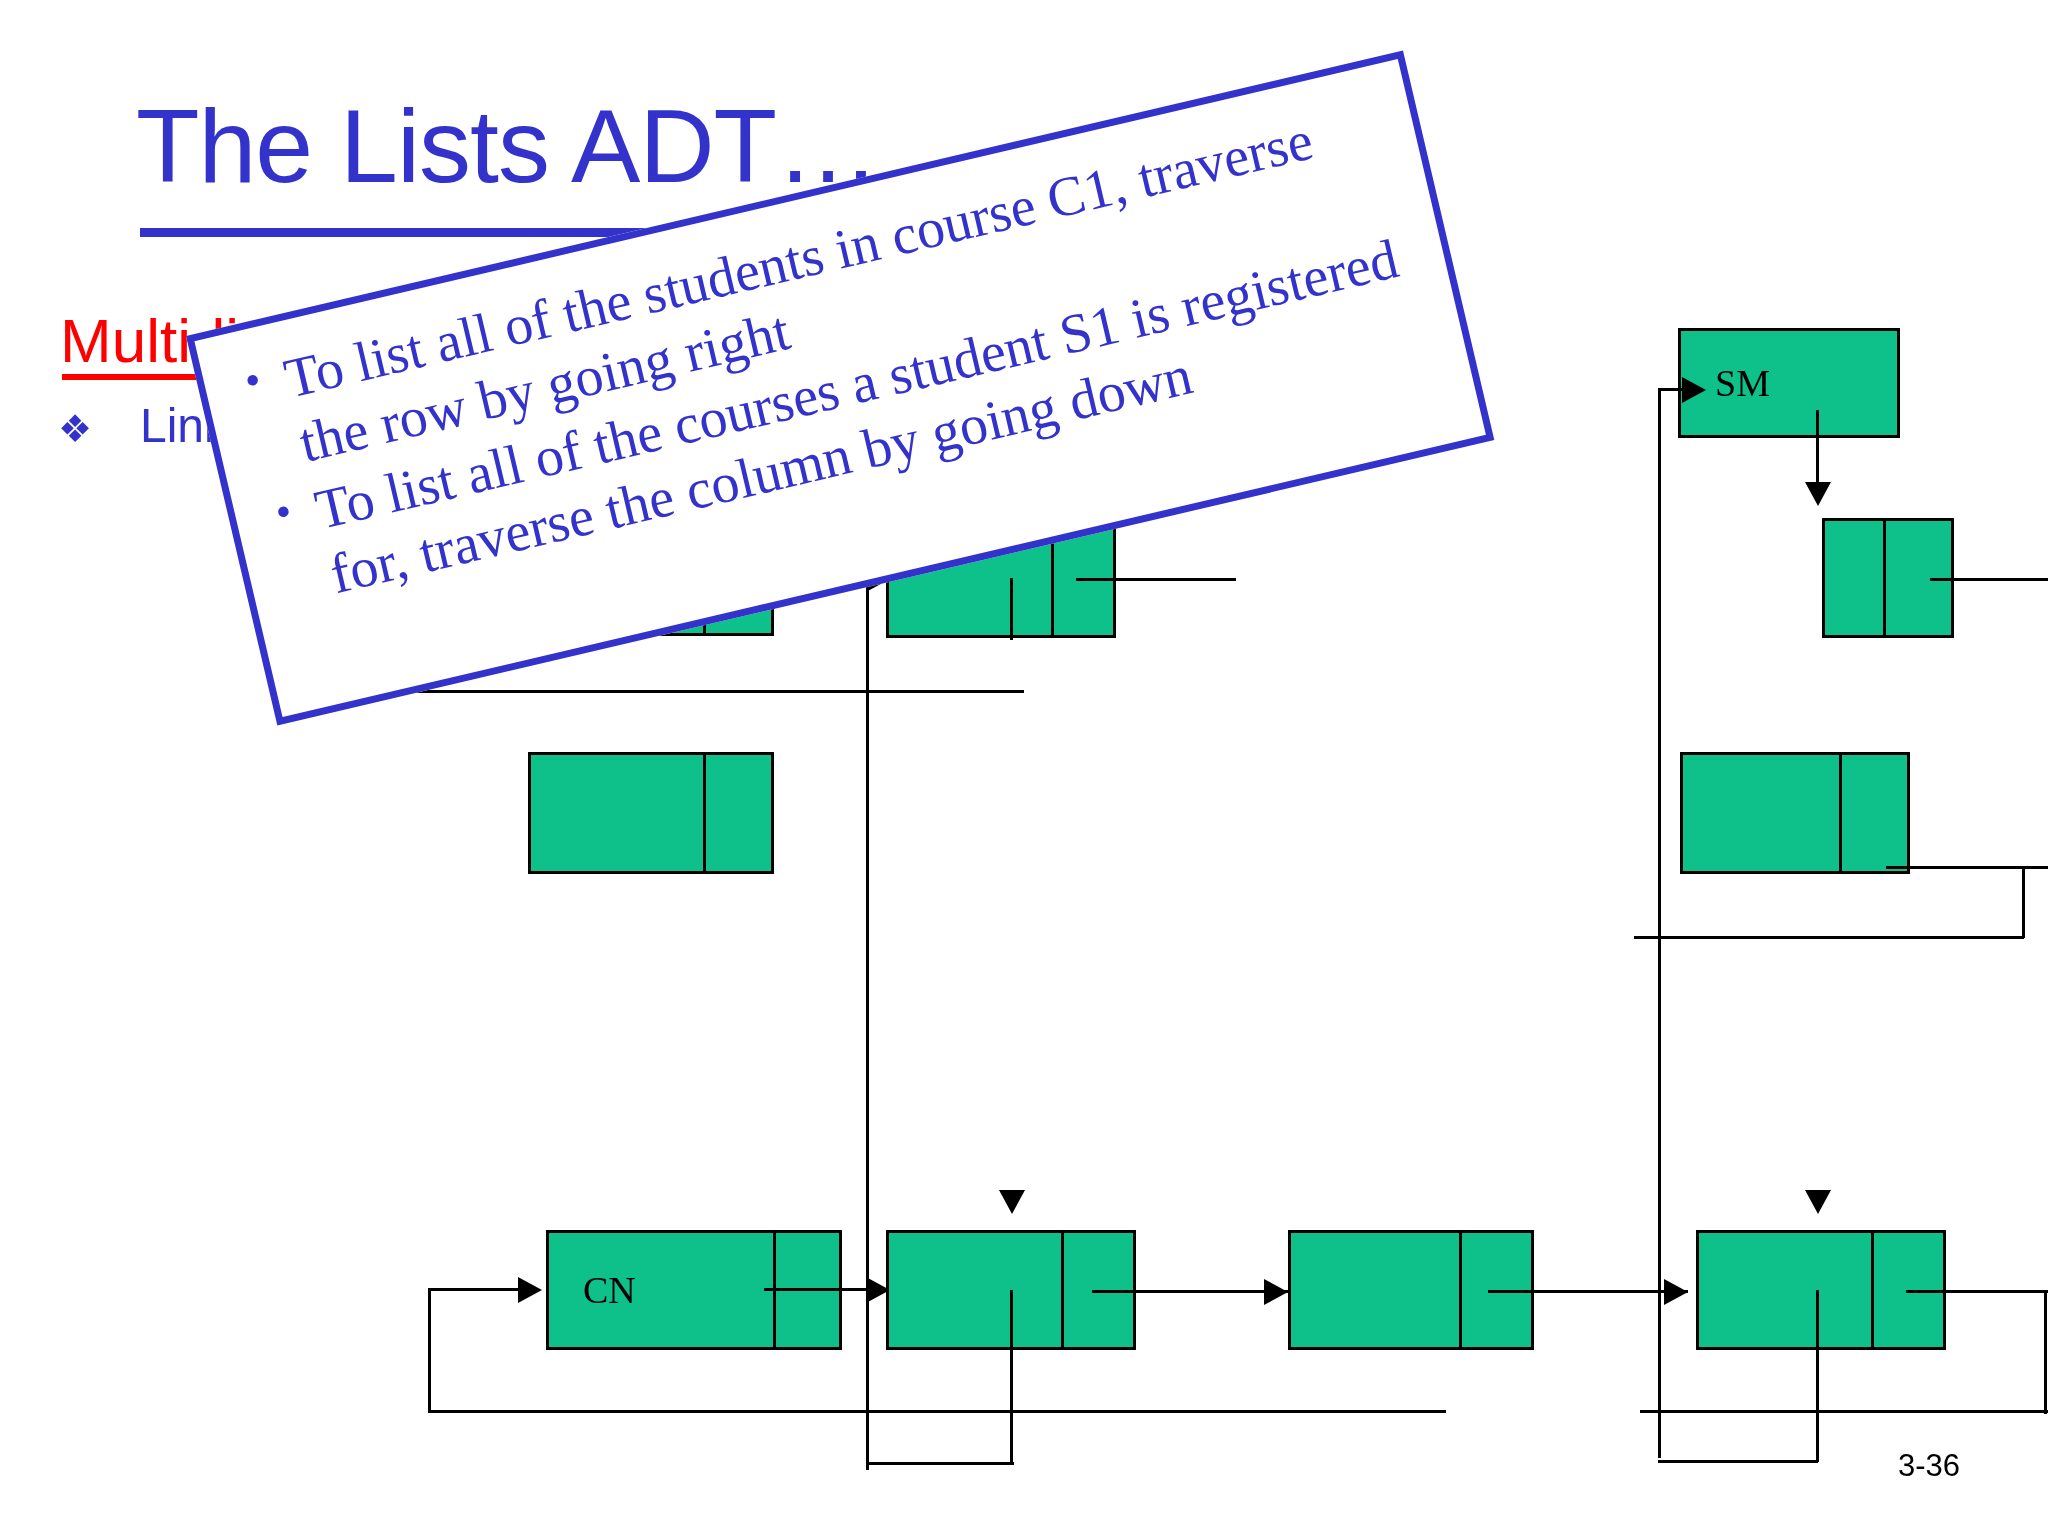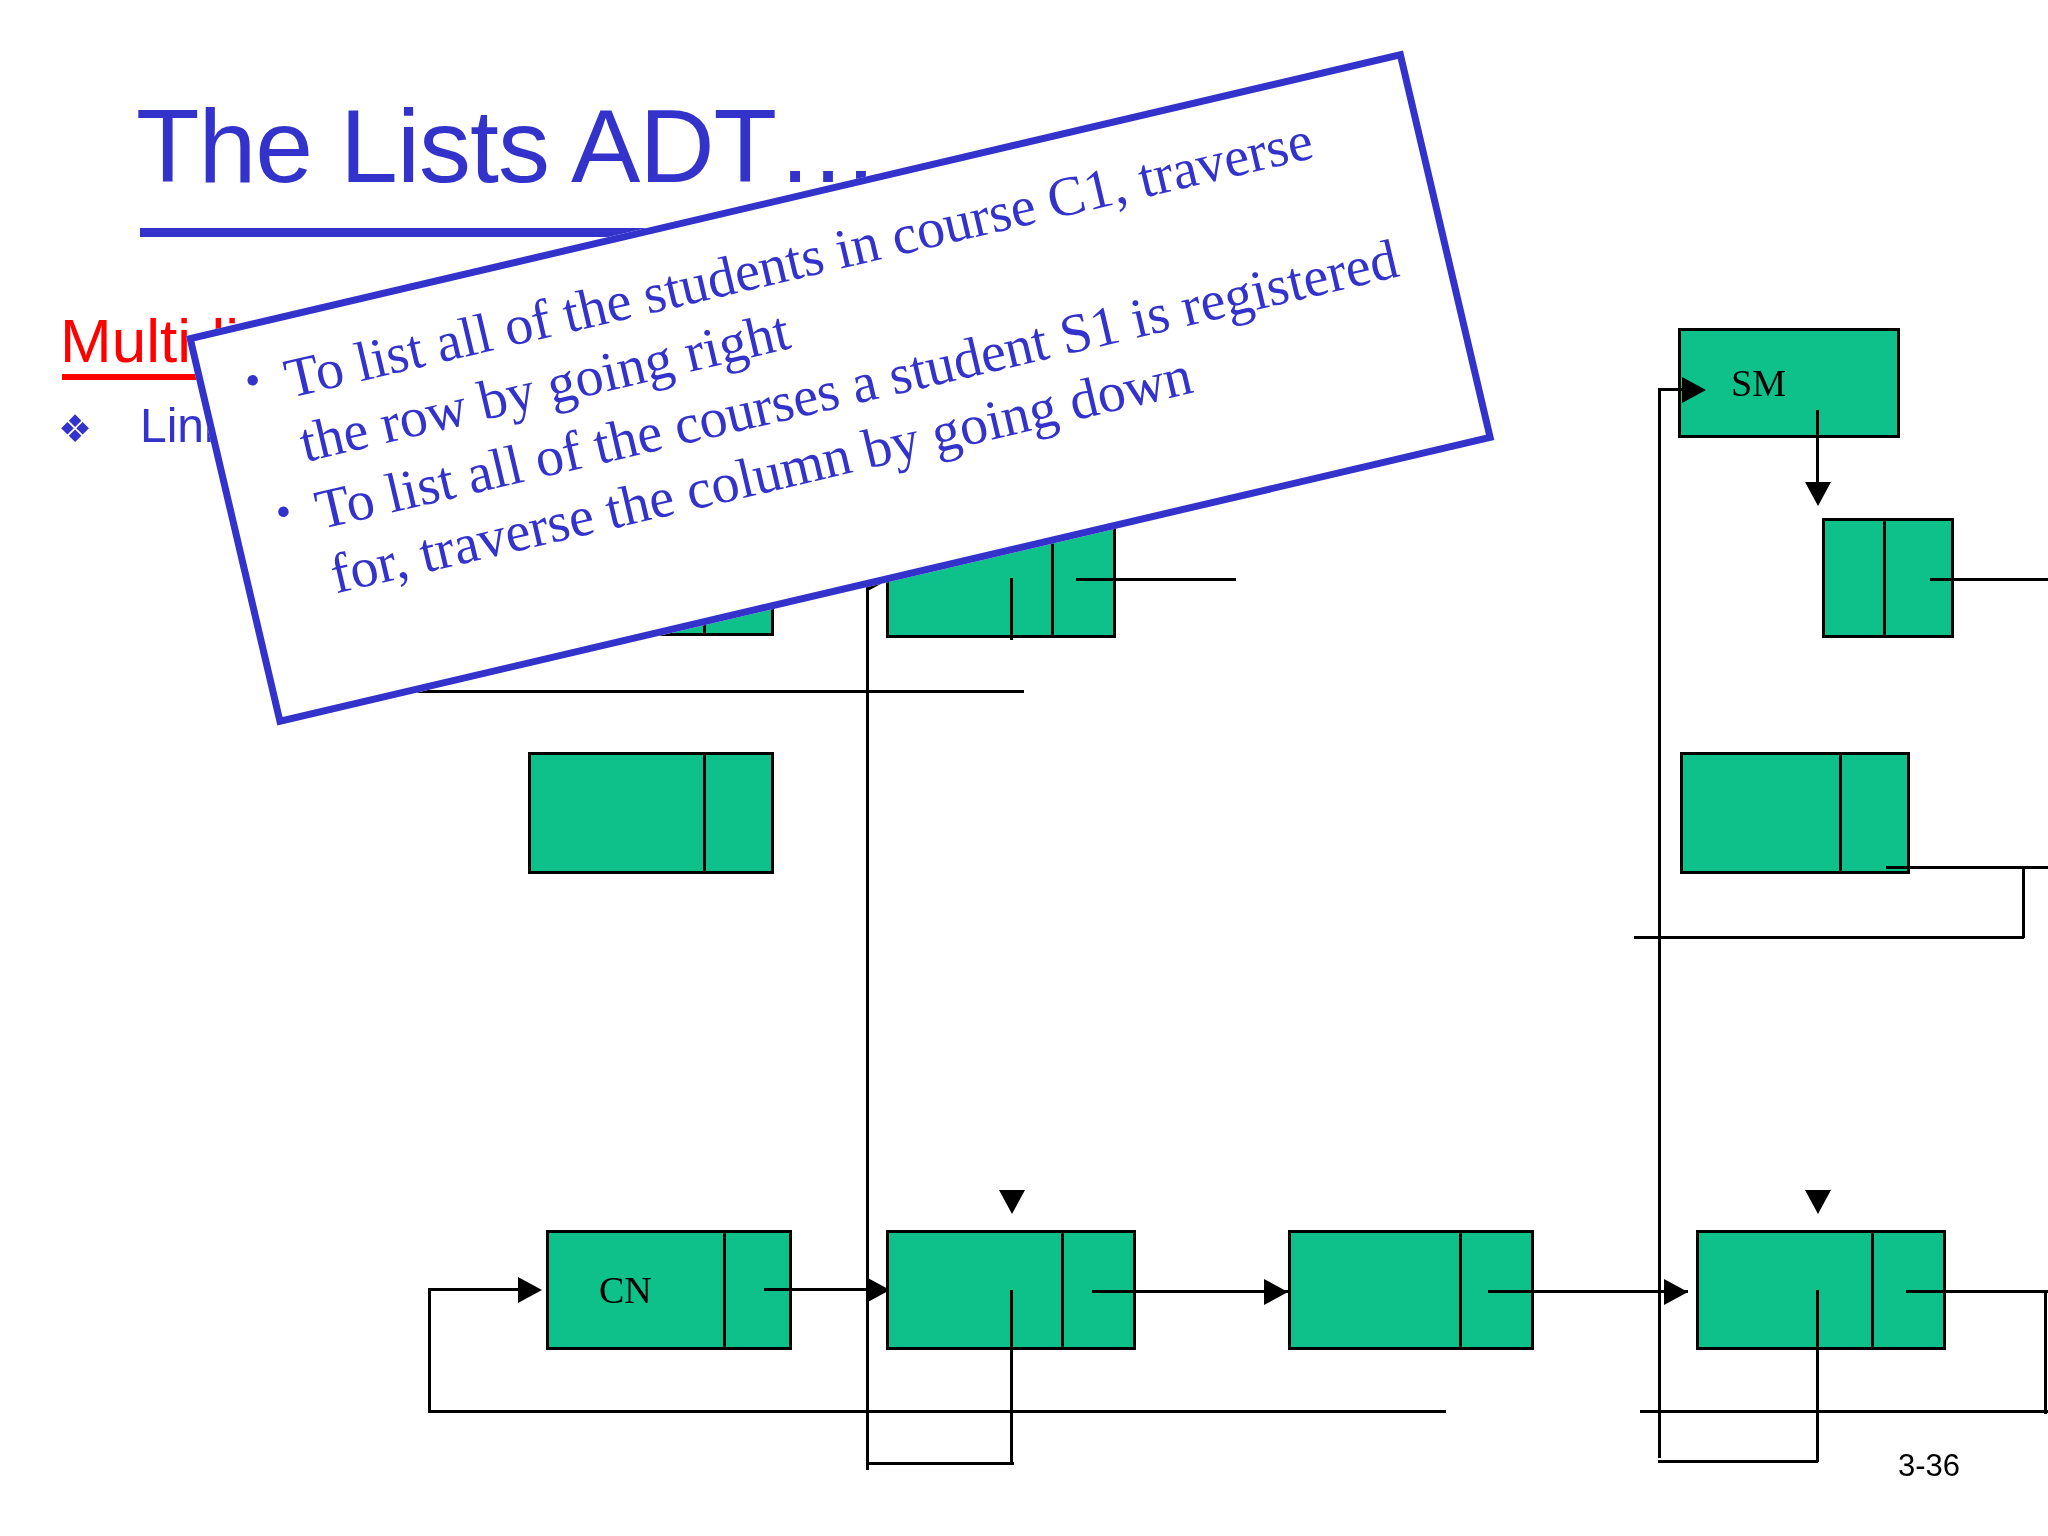--- a/index.html
+++ b/index.html
@@ -92,21 +92,21 @@
   }
   .node .cell-ptr {
     flex: 0 0 auto;
     border-left: 3px solid #000000;
     box-sizing: border-box;
   }
   .node-label {
     font-family: "Liberation Serif", serif;
     font-size: 38px;
     color: #000000;
-    padding-left: 50px;
+    padding-left: 34px;
     white-space: nowrap;
   }
 
   
   .hseg, .vseg {
     position: absolute;
     background: #000000;
   }
   .hseg { height: 3px; }
   .vseg { width: 3px; }
@@ -254,21 +254,21 @@
   </div>
   <div class="hseg" style="left:1886px; top:866px; width:164px;"></div>
   <div class="vseg" style="left:2022px; top:866px; height:72px;"></div>
   <div class="hseg" style="left:1634px; top:936px; width:390px;"></div>
 
   <div class="node" style="left:528px; top:752px; width:246px; height:122px;">
     <div class="cell-main"></div>
     <div class="cell-ptr" style="width:68px;"></div>
   </div>
 
-  <div class="node" style="left:546px; top:1230px; width:246px; height:120px;">
+  <div class="node" style="left:546px; top:1230px; width:296px; height:120px;">
     <div class="cell-main">
       <span class="node-label">CN</span>
     </div>
     <div class="cell-ptr" style="width:66px;"></div>
   </div>
   <div class="hseg" style="left:428px; top:1410px; width:1018px;"></div>
   <div class="vseg" style="left:428px; top:1288px; height:124px;"></div>
   <div class="hseg" style="left:428px; top:1288px; width:90px;"></div>
   <div class="arrow-r" style="left:518px; top:1277px;"></div>
   <div class="hseg" style="left:764px; top:1288px; width:116px;"></div>

